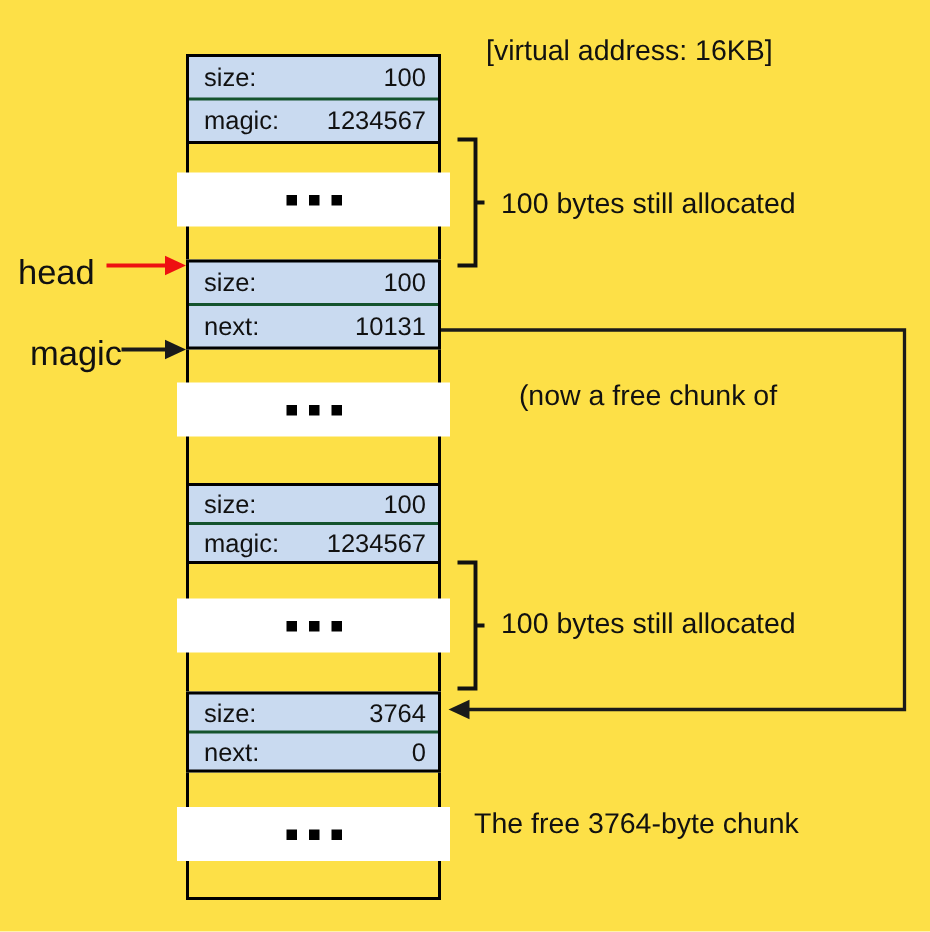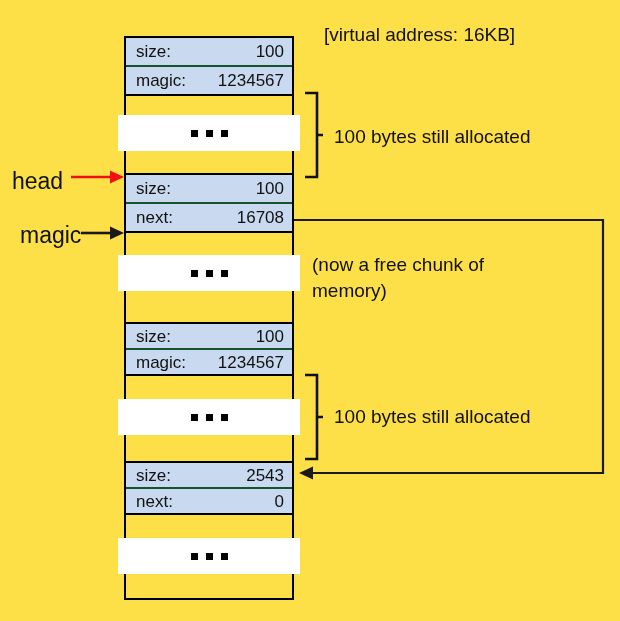--- a/index.html
+++ b/index.html
@@ -63,21 +63,21 @@
       <span class="dot"></span>
   </div>
 
   <div class="hdr h60" style="top:173px;">
     <div class="row">
       <span>size:</span>
       <span>100</span>
     </div>
     <div class="row">
       <span>next:</span>
-      <span>16708</span>
+      <span>10131</span>
     </div>
   </div>
   <div class="open" style="top:233px;height:89px;"></div>
   <div class="gapstrip" style="top:255px;">
     <span class="dot"></span>
       <span class="dot"></span>
       <span class="dot"></span>
   </div>
 
   <div class="hdr h54" style="top:322px;">
@@ -93,40 +93,40 @@
   <div class="open" style="top:376px;height:85px;"></div>
   <div class="gapstrip" style="top:399px;">
     <span class="dot"></span>
       <span class="dot"></span>
       <span class="dot"></span>
   </div>
 
   <div class="hdr h54" style="top:461px;">
     <div class="row">
       <span>size:</span>
-      <span>2543</span>
+      <span>3764</span>
     </div>
     <div class="row">
       <span>next:</span>
       <span>0</span>
     </div>
   </div>
   <div class="open closed-bottom" style="top:515px;height:85px;"></div>
   <div class="gapstrip" style="top:538px;">
     <span class="dot"></span>
       <span class="dot"></span>
       <span class="dot"></span>
   </div>
 
   <div class="ann" style="left:334px;top:124px;">100 bytes still allocated</div>
-  <div class="ann" style="left:312px;top:252px;width:240px;text-align:left;white-space:normal;">
+  <div class="ann" style="left:312px;top:252px;width:240px;text-align:center;white-space:normal;">
     <div>(now a free chunk of</div>
-    <div>memory)</div>
   </div>
   <div class="ann" style="left:334px;top:404px;">100 bytes still allocated</div>
+  <div class="ann" style="left:316px;top:537px;">The free 3764-byte chunk</div>
 
   <svg id="svg-overlay" width="620" height="621" viewBox="0 0 620 621">
 
     <g>
       <line x1="71" y1="177" x2="112" y2="177" stroke="#ee1111" stroke-width="2.6"></line>
       <polygon points="124,177 110,170.5 110,183.5" fill="#ee1111"></polygon>
     </g>
 
     <g>
       <line x1="81" y1="233" x2="112" y2="233" stroke="#1a1a1a" stroke-width="2.6"></line>

